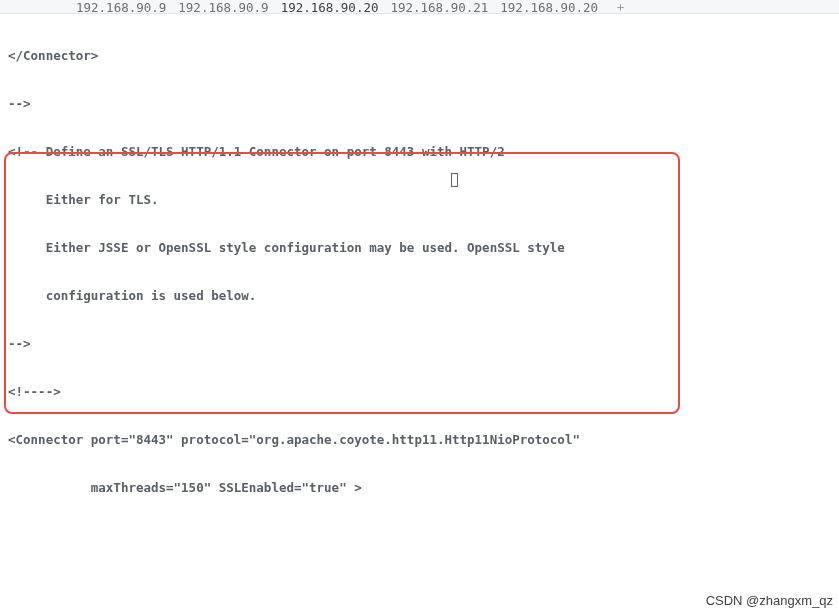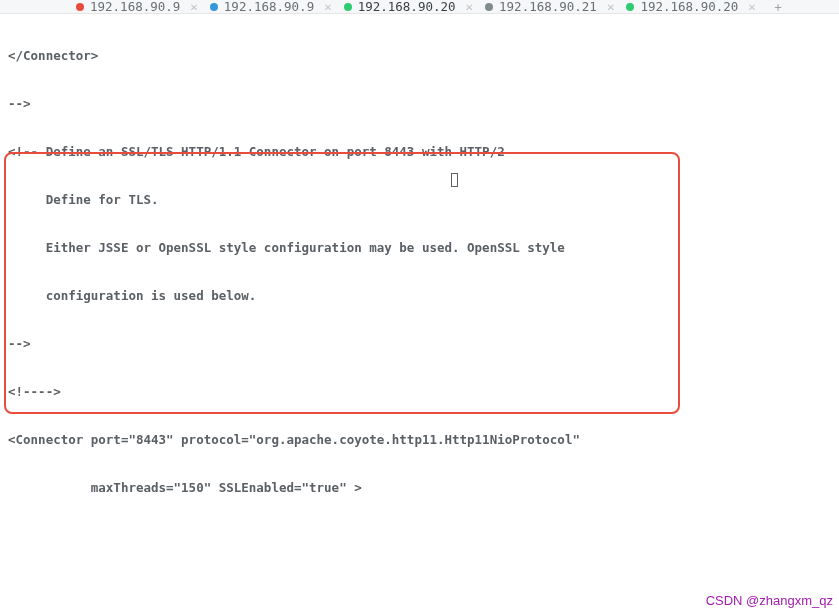--- a/index.html
+++ b/index.html
@@ -25,20 +25,21 @@
     overflow: hidden;
   }
   .tab {
     display: flex;
     align-items: center;
     padding: 0 6px;
     height: 14px;
     white-space: nowrap;
     color: #6a6f75;
     cursor: pointer;
+    flex-direction: column;
   }
   .tab .dot {
     width: 8px;
     height: 8px;
     border-radius: 50%;
     margin-right: 6px;
     display: inline-block;
   }
   .tab .sep {
     color: #bfc3c7;
@@ -72,21 +73,21 @@
     left: 4px;
     top: 152px;
     width: 676px;
     height: 262px;
     pointer-events: none;
   }
   .watermark {
     position: absolute;
     right: 6px;
     bottom: 4px;
-    color: #a21caf;
+    color: #404040;
     font-family: sans-serif;
     font-size: 13px;
     pointer-events: none;
   }
 </style>
 </head>
 <body>
 
 <div class="tab-bar">
   <div class="tab">
@@ -114,21 +115,21 @@
     <span>192.168.90.20</span>
     <span class="sep">✕</span>
   </div>
   <div class="newtab">＋</div>
 </div>
 
 <div class="editor">
   <div class="line">&lt;/Connector&gt;</div>
   <div class="line">--&gt;</div>
   <div class="line">&lt;!-- Define an SSL/TLS HTTP/1.1 Connector on port 8443 with HTTP/2</div>
-  <div class="line">     Define for TLS.</div>
+  <div class="line">     Either for TLS.</div>
   <div class="line">     Either JSSE or OpenSSL style configuration may be used. OpenSSL style</div>
   <div class="line">     configuration is used below.</div>
   <div class="line">--&gt;</div>
   <div class="line">&lt;!----&gt;</div>
   <div class="line">&lt;Connector port="8443" protocol="org.apache.coyote.http11.Http11NioProtocol"</div>
   <div class="line">           maxThreads="150" SSLEnabled="true" &gt;</div>
   
   
   
   

